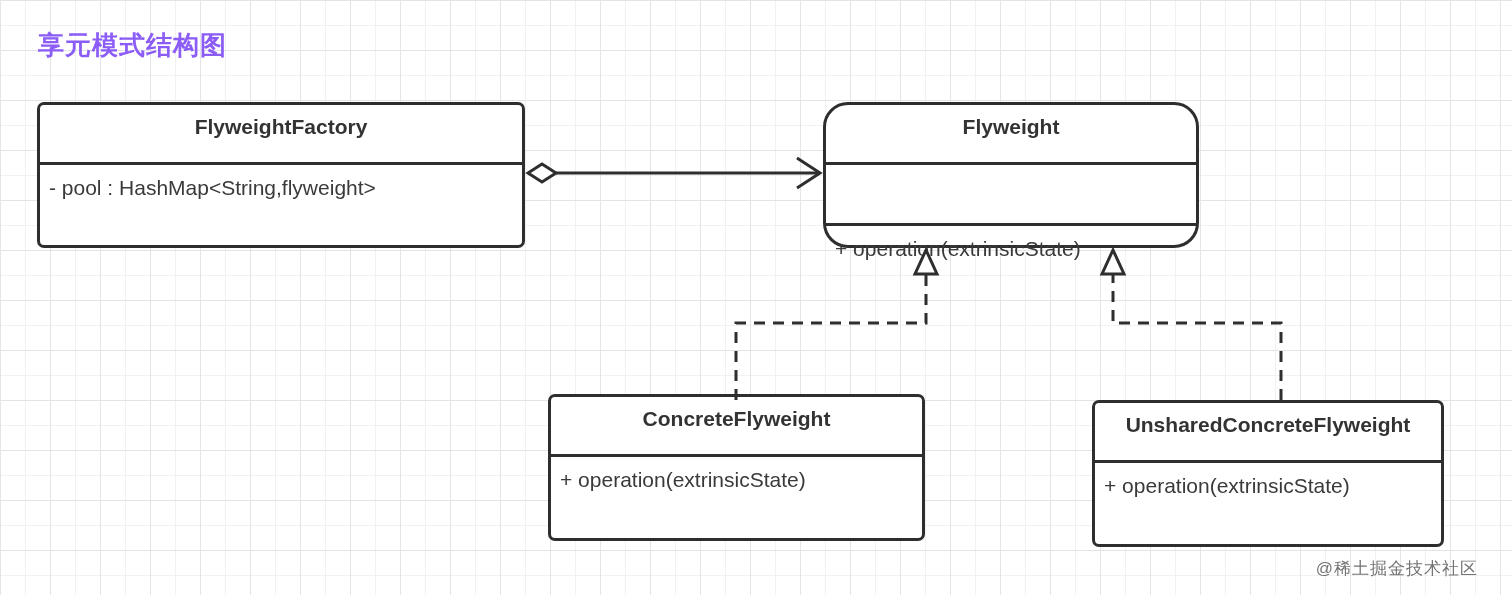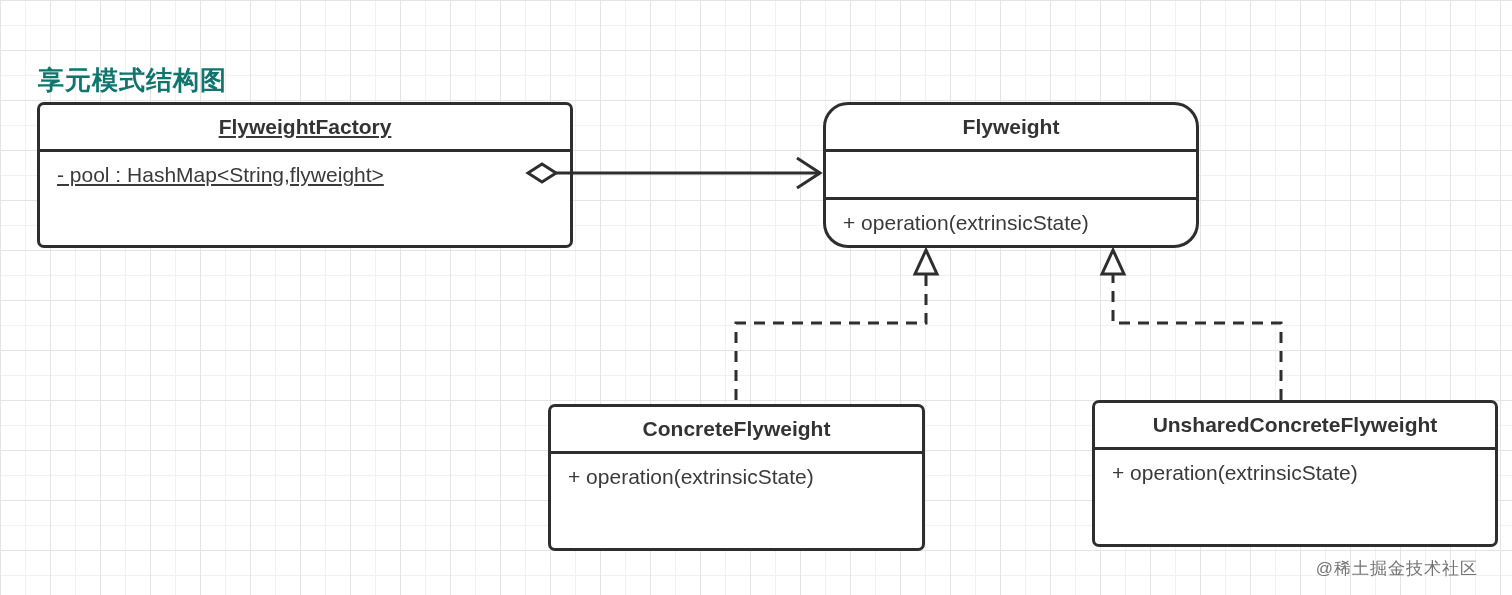--- a/index.html
+++ b/index.html
@@ -17,83 +17,83 @@
     background-image:
       linear-gradient(#e4e4e4 1px, transparent 1px),
       linear-gradient(90deg, #e4e4e4 1px, transparent 1px),
       linear-gradient(#f1f1f1 1px, transparent 1px),
       linear-gradient(90deg, #f1f1f1 1px, transparent 1px);
     background-size: 50px 50px, 50px 50px, 25px 25px, 25px 25px;
   }
   .page-title {
     position: absolute; left: 38px; top: 28px;
     font-size: 26px; font-weight: bold;
-    color: #0f766e;
+    color: #8b5cf6;
     letter-spacing: 1px;
     white-space: nowrap;
-    margin-top: 35px;
   }
   .uml-class {
     position: absolute;
     background: #ffffff;
     border: 3px solid #2e2e2e;
     border-radius: 7px;
     color: #3a3a3a;
     font-size: 21px;
   }
   .uml-class .name {
     height: 44px;
     display: flex; align-items: center; justify-content: center;
     font-weight: bold; color: #333333;
     white-space: nowrap;
   }
   .uml-class .attr,
   .uml-class .method {
     height: 48px;
     border-top: 3px solid #2e2e2e;
     display: flex; align-items: center;
-    padding: 0 17px;
+    padding: 0 9px;
     white-space: nowrap;
+    margin-top: 13px;
   }
   svg.connectors {
     position: absolute; left: 0; top: 0;
     pointer-events: none;
   }
   .watermark {
     position: absolute; right: 34px; bottom: 15px;
     font-size: 17px;
     color: #737373;
     letter-spacing: 1px;
     white-space: nowrap;
   }
 </style>
 </head>
 <body>
 
 <div class="grid-bg"></div>
 
 <div class="page-title">享元模式结构图</div>
 
-<div class="uml-class" style="left:37px; top:102px; width:536px; height:146px;text-decoration:underline;">
+<div class="uml-class" style="left:37px; top:102px; width:488px; height:146px;">
   <div class="name">FlyweightFactory</div>
   <div class="attr">- pool : HashMap&lt;String,flyweight&gt;</div>
 </div>
 
 <div class="uml-class" style="left:823px; top:102px; width:376px; height:146px;border-radius:25px;">
   <div class="name">Flyweight</div>
   <div class="attr"></div>
   <div class="method">+ operation(extrinsicState)</div>
 </div>
 
-<div class="uml-class" style="left:548px; top:404px; width:377px; height:147px;">
+<div class="uml-class" style="left:548px; top:394px; width:377px; height:147px;">
   <div class="name">ConcreteFlyweight</div>
   <div class="method">+ operation(extrinsicState)</div>
 </div>
 
-<div class="uml-class" style="left:1092px; top:400px; width:406px; height:147px;">
+<div class="uml-class" style="left:1092px; top:400px; width:352px; height:147px;">
   <div class="name">UnsharedConcreteFlyweight</div>
   <div class="method">+ operation(extrinsicState)</div>
 </div>
 
 <svg class="connectors" width="1512" height="595" viewBox="0 0 1512 595">
 
   <g>
     <line x1="556" y1="173" x2="818" y2="173" stroke="#2e2e2e" stroke-width="3"></line>
     <polygon points="528,173 542,164 556,173 542,182" fill="#ffffff" stroke="#2e2e2e" stroke-width="3"></polygon>
     <polyline points="797,158 820,173 797,188" fill="none" stroke="#2e2e2e" stroke-width="3"></polyline>

